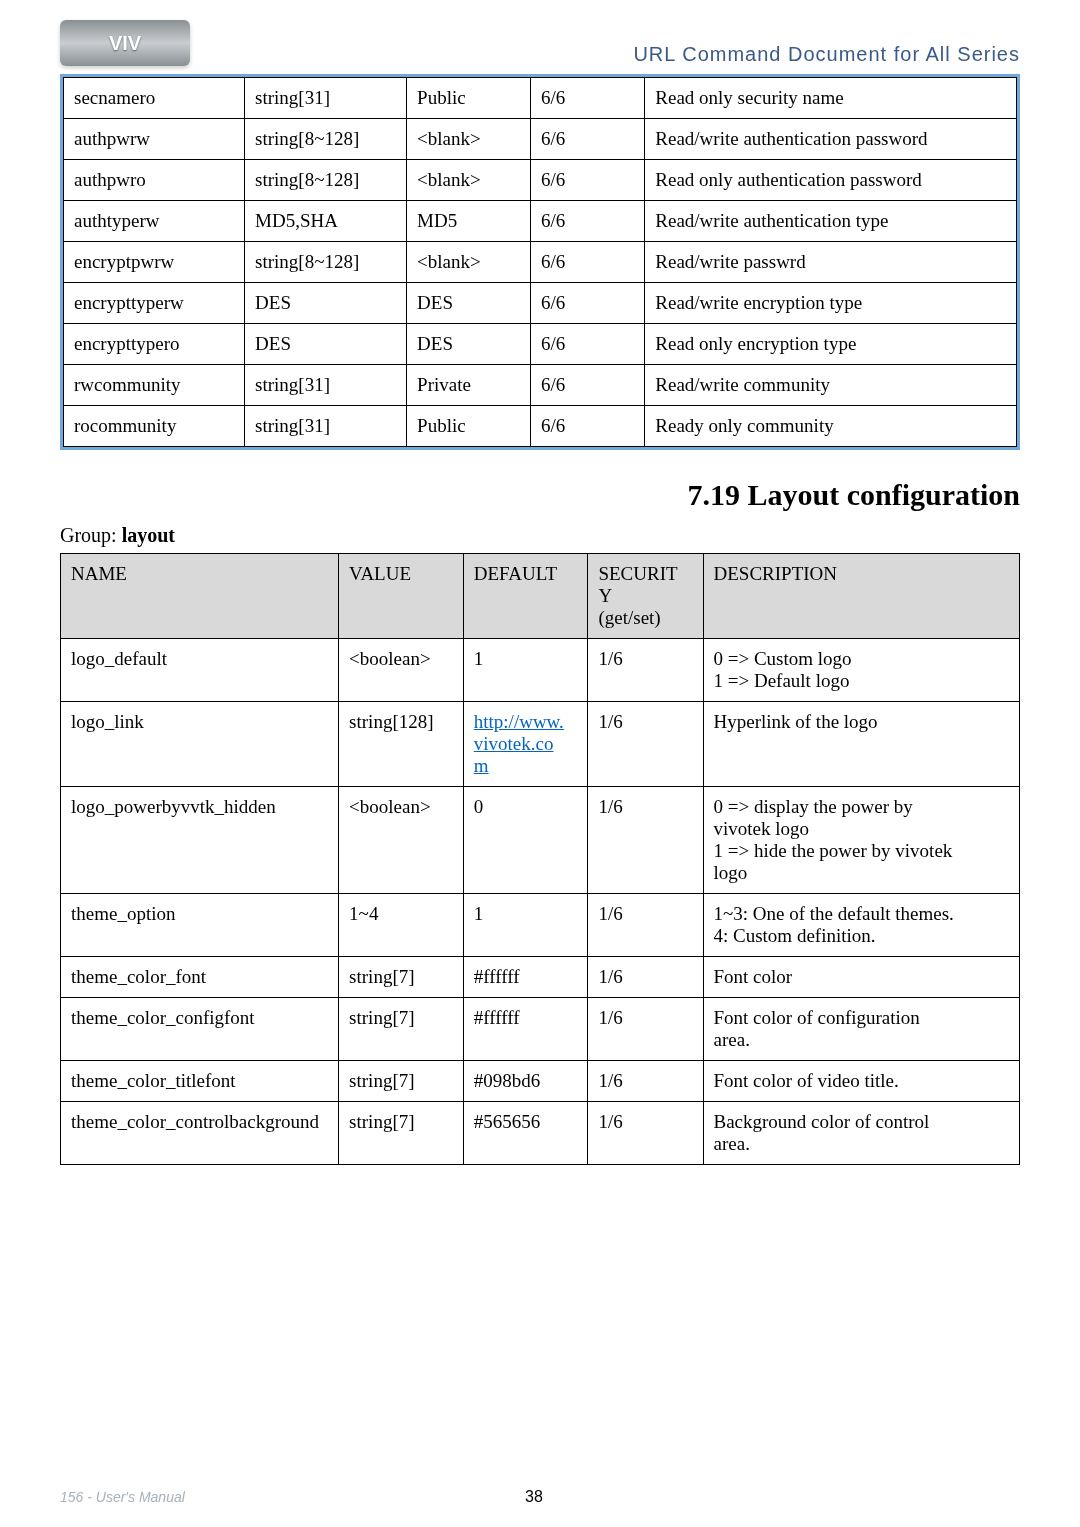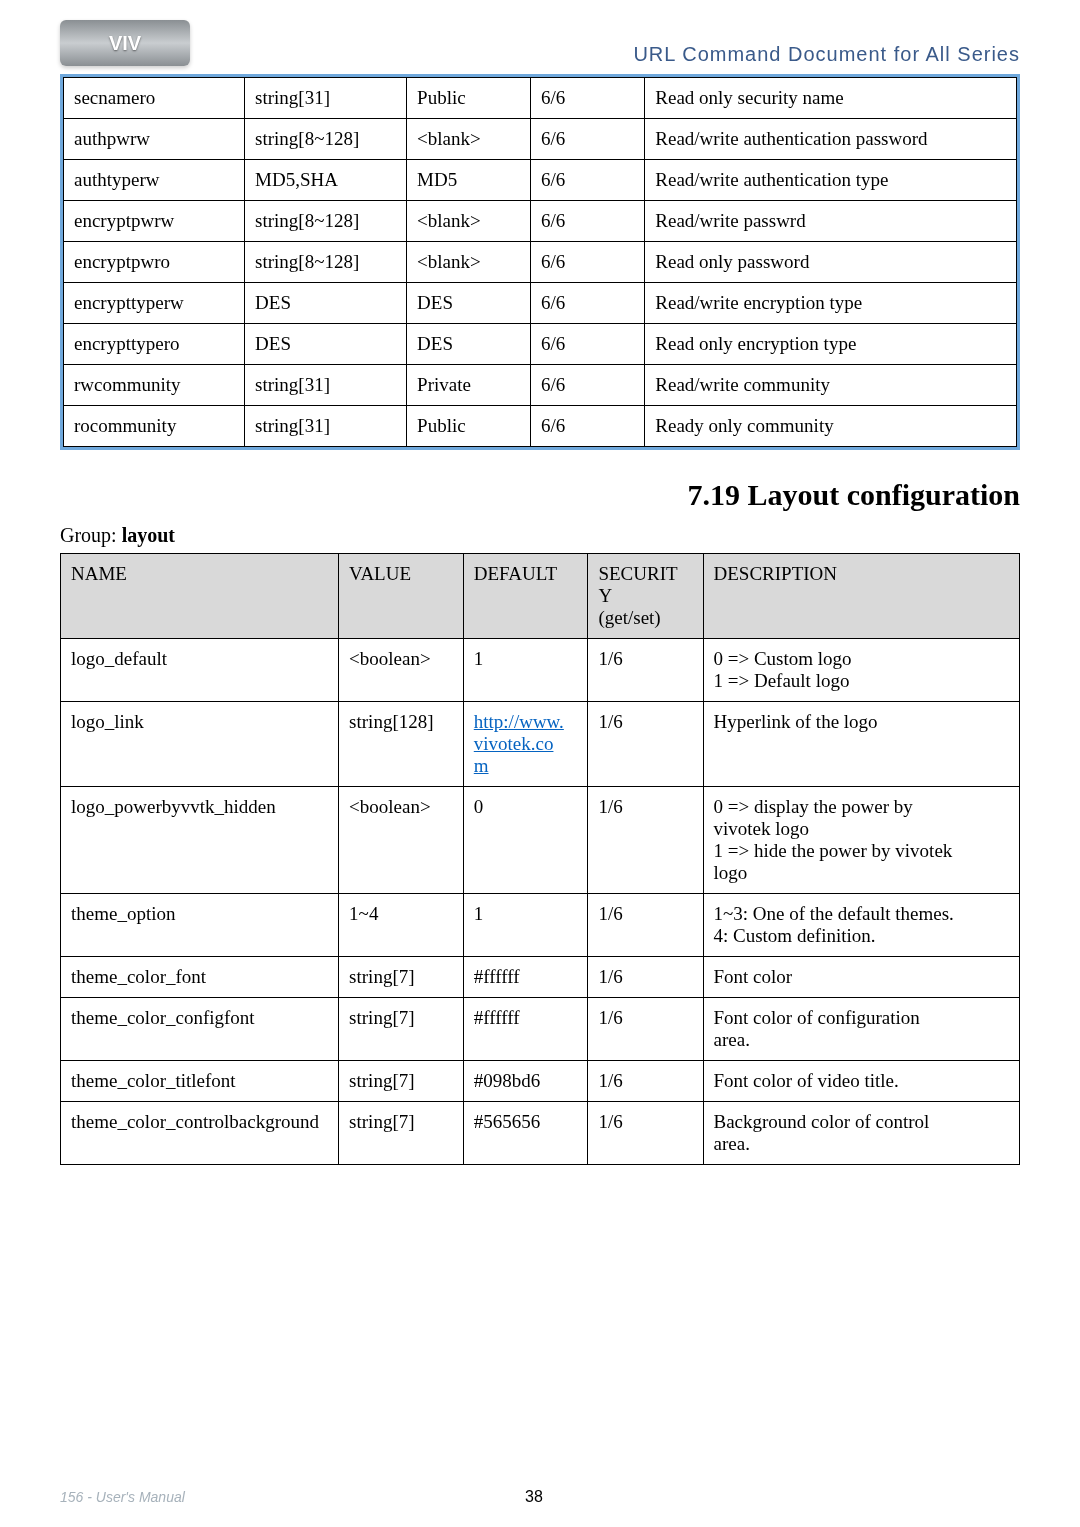--- a/index.html
+++ b/index.html
@@ -121,39 +121,39 @@
             <td>Read only security name</td>
           </tr>
           <tr>
             <td style="width: 19%;">authpwrw</td>
             <td style="width: 17%;">string[8~128]</td>
             <td style="width: 13%;">&lt;blank&gt;</td>
             <td style="width: 12%;">6/6</td>
             <td>Read/write authentication password</td>
           </tr>
           <tr>
+            <td style="width: 19%;">authpwro</td>
+            <td style="width: 17%;">string[8~128]</td>
+            <td style="width: 13%;">&lt;blank&gt;</td>
+            <td style="width: 12%;">6/6</td>
+            <td>Read only authentication password</td>
+          </tr>
+          <tr>
             <td style="width: 19%;">authtyperw</td>
             <td style="width: 17%;">MD5,SHA</td>
             <td style="width: 13%;">MD5</td>
             <td style="width: 12%;">6/6</td>
             <td>Read/write authentication type</td>
           </tr>
           <tr>
             <td style="width: 19%;">encryptpwrw</td>
             <td style="width: 17%;">string[8~128]</td>
             <td style="width: 13%;">&lt;blank&gt;</td>
             <td style="width: 12%;">6/6</td>
             <td>Read/write passwrd</td>
-          </tr>
-          <tr>
-            <td style="width: 19%;">encryptpwro</td>
-            <td style="width: 17%;">string[8~128]</td>
-            <td style="width: 13%;">&lt;blank&gt;</td>
-            <td style="width: 12%;">6/6</td>
-            <td>Read only password</td>
           </tr>
           <tr>
             <td style="width: 19%;">encrypttyperw</td>
             <td style="width: 17%;">DES</td>
             <td style="width: 13%;">DES</td>
             <td style="width: 12%;">6/6</td>
             <td>Read/write encryption type</td>
           </tr>
           <tr>
             <td style="width: 19%;">encrypttypero</td>

